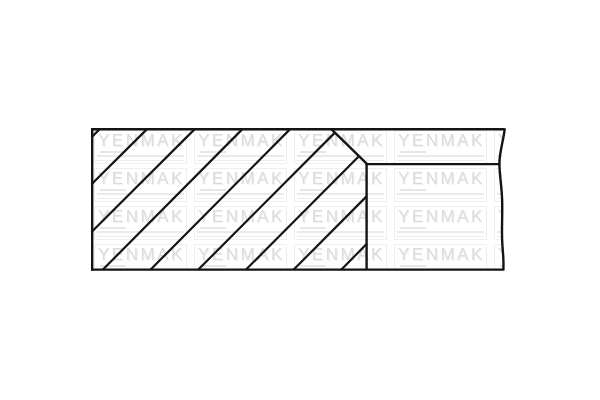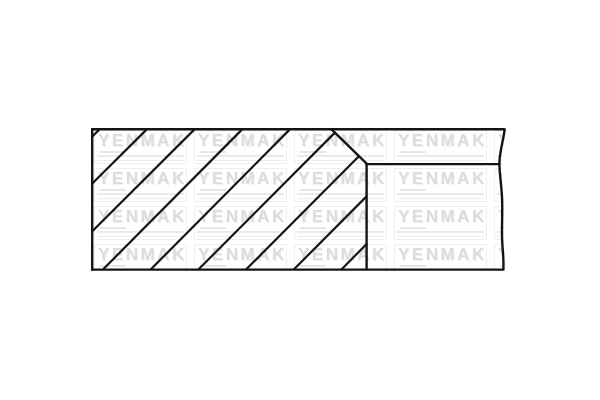--- a/index.html
+++ b/index.html
@@ -24,21 +24,21 @@
     width: 93px;
     height: 34px;
     border: 1px solid #efefef;
     box-sizing: border-box;
   }
   .wm-text {
     display: block;
     position: absolute;
     left: 3px;
     top: 2px;
-    font-weight: bold;
+    font-weight: normal;
     font-size: 17px;
     line-height: 15px;
     letter-spacing: 2.5px;
     color: #dcdcdc;
     text-shadow: 1px 1px 0 #f1f1f1;
     white-space: nowrap;
   }
   .wm-subline {
     position: absolute;
     left: 5px;

